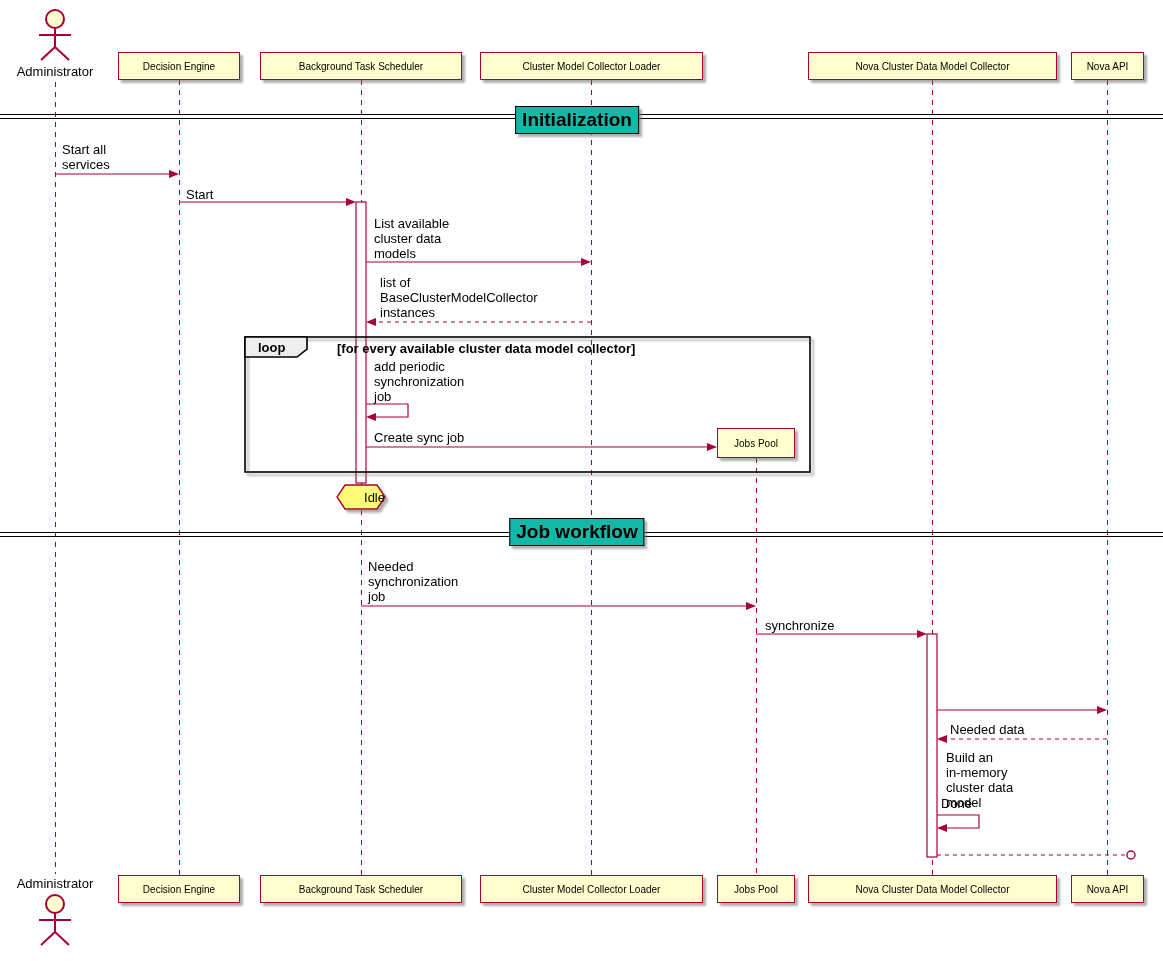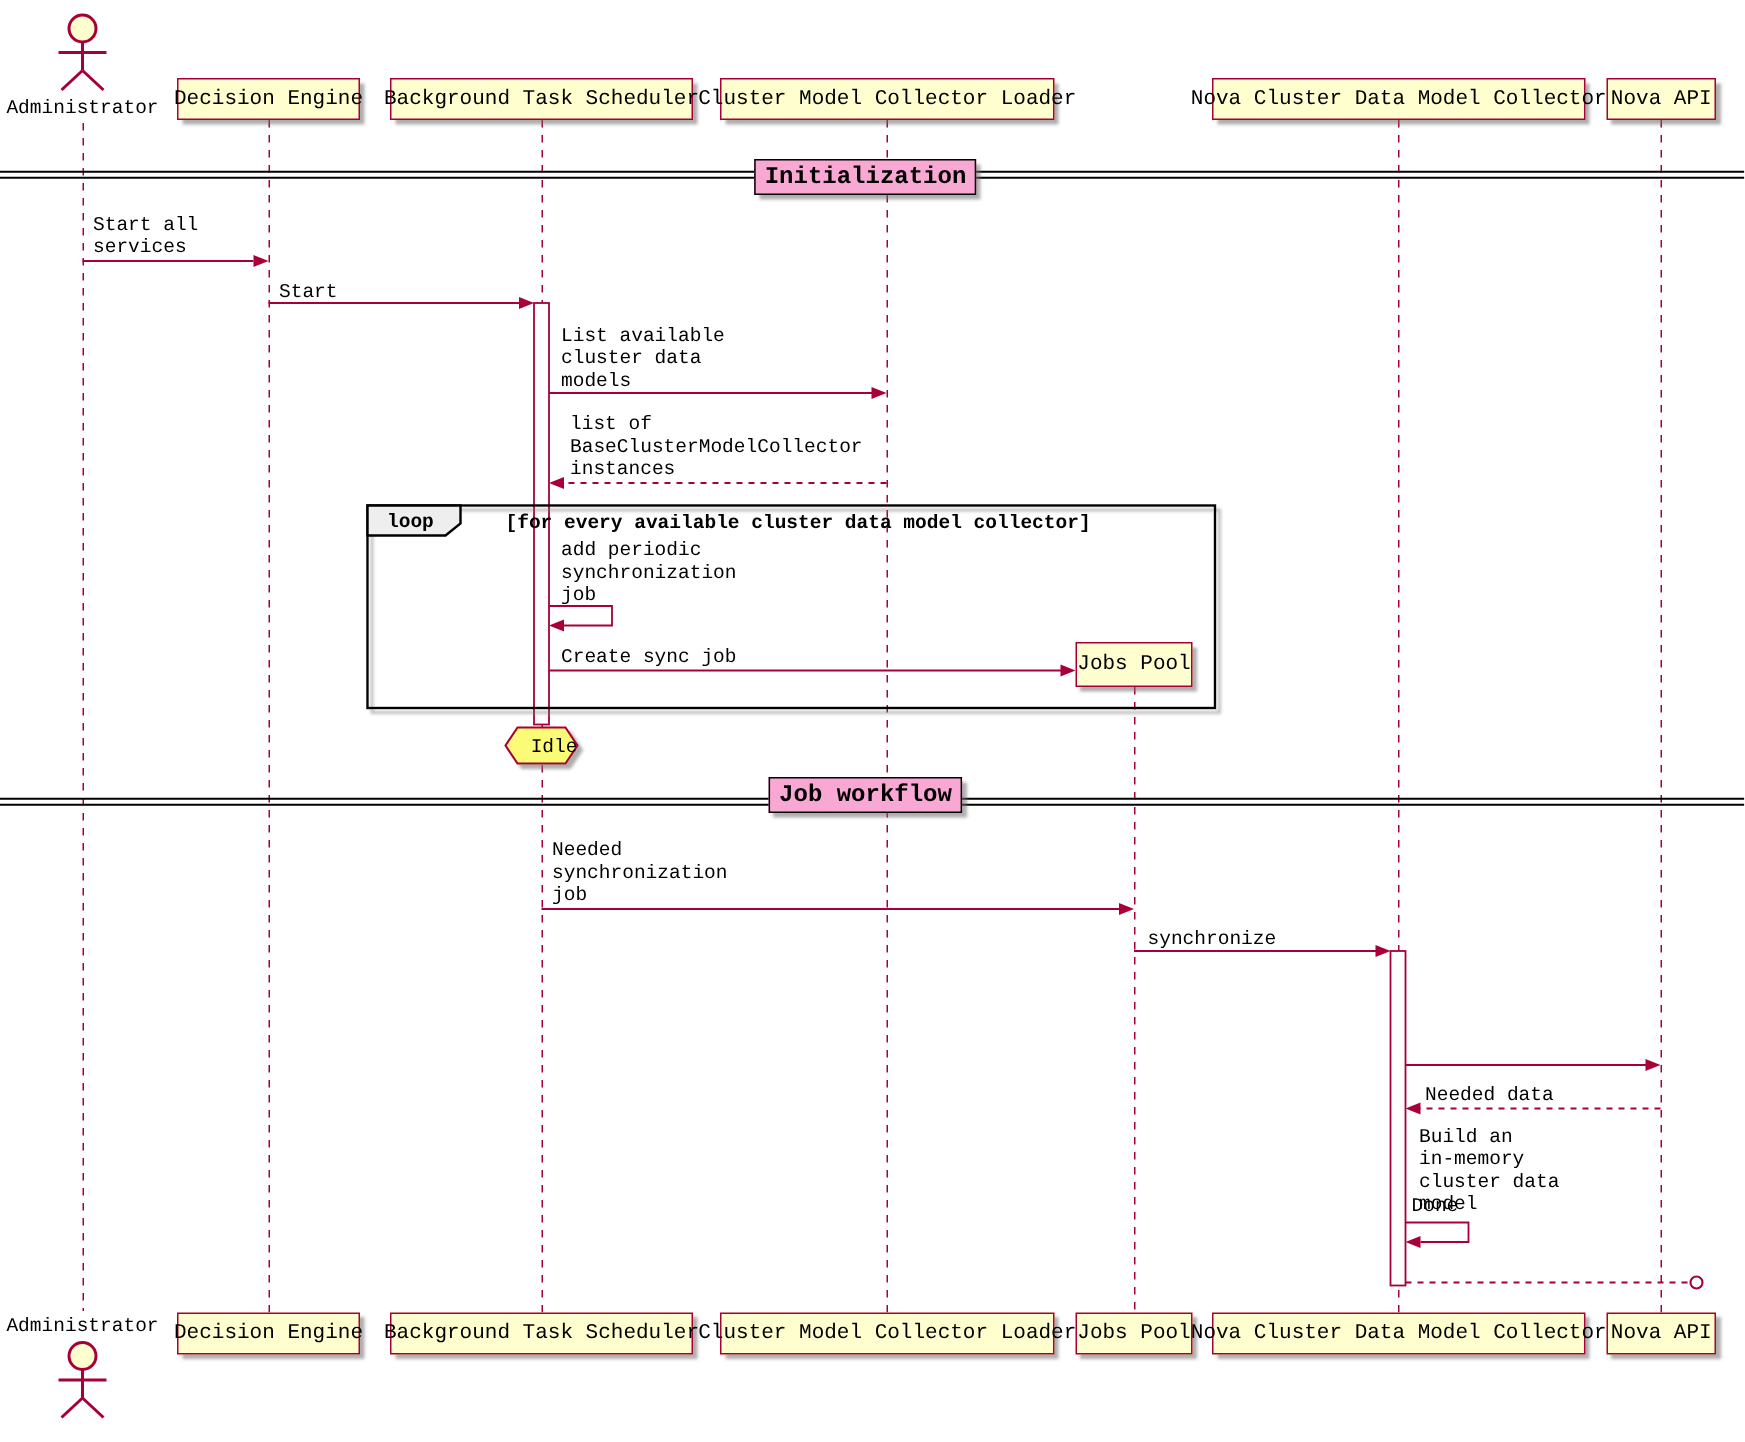--- a/index.html
+++ b/index.html
@@ -1,37 +1,37 @@
 <!DOCTYPE html>
 <html><head>
 <meta charset="utf-8">
 <style>
   * { margin:0; padding:0; box-sizing:border-box; }
   html,body { background:#ffffff; }
   #canvas {
     position:relative; width:1163px; height:961px; background:#ffffff;
-    font-family:Liberation Mono, monospace; font-size:13px; color:#000;
+    font-family:Liberation Sans, sans-serif; font-size:13px; color:#000;
     overflow:hidden;
   }
   #gfx { position:absolute; left:0; top:0; }
   .participant {
     position:absolute; height:28px; background:#FEFECE;
     border:1.5px solid #A80036; box-shadow:3px 3px 2px rgba(110,110,110,0.55);
     display:flex; align-items:center; justify-content:center;
-    text-align:center; font-size:14px; white-space:nowrap;
+    text-align:center; font-size:10px; white-space:nowrap;
   }
   .msg { position:absolute; white-space:pre-line; line-height:15px; }
   .bold { font-weight:bold; }
   .center { text-align:center; }
   .plain-label { position:absolute; white-space:nowrap; }
   .divider-box {
     position:absolute; transform:translateX(-50%);
-    background:#f9a8d4; border:1px solid #000000;
+    background:#14b8a6; border:1px solid #000000;
     box-shadow:3px 3px 2px rgba(110,110,110,0.55);
-    padding:2px 6px; font-weight:bold; font-size:16px; white-space:nowrap;
+    padding:2px 6px; font-weight:bold; font-size:19px; white-space:nowrap;
   }
 </style>
 </head>
 <body>
 
 <div id="canvas">
 
   <svg id="gfx" width="1163" height="961" viewBox="0 0 1163 961">
     <defs>
       <filter id="ds" x="-30%" y="-30%" width="170%" height="170%">

